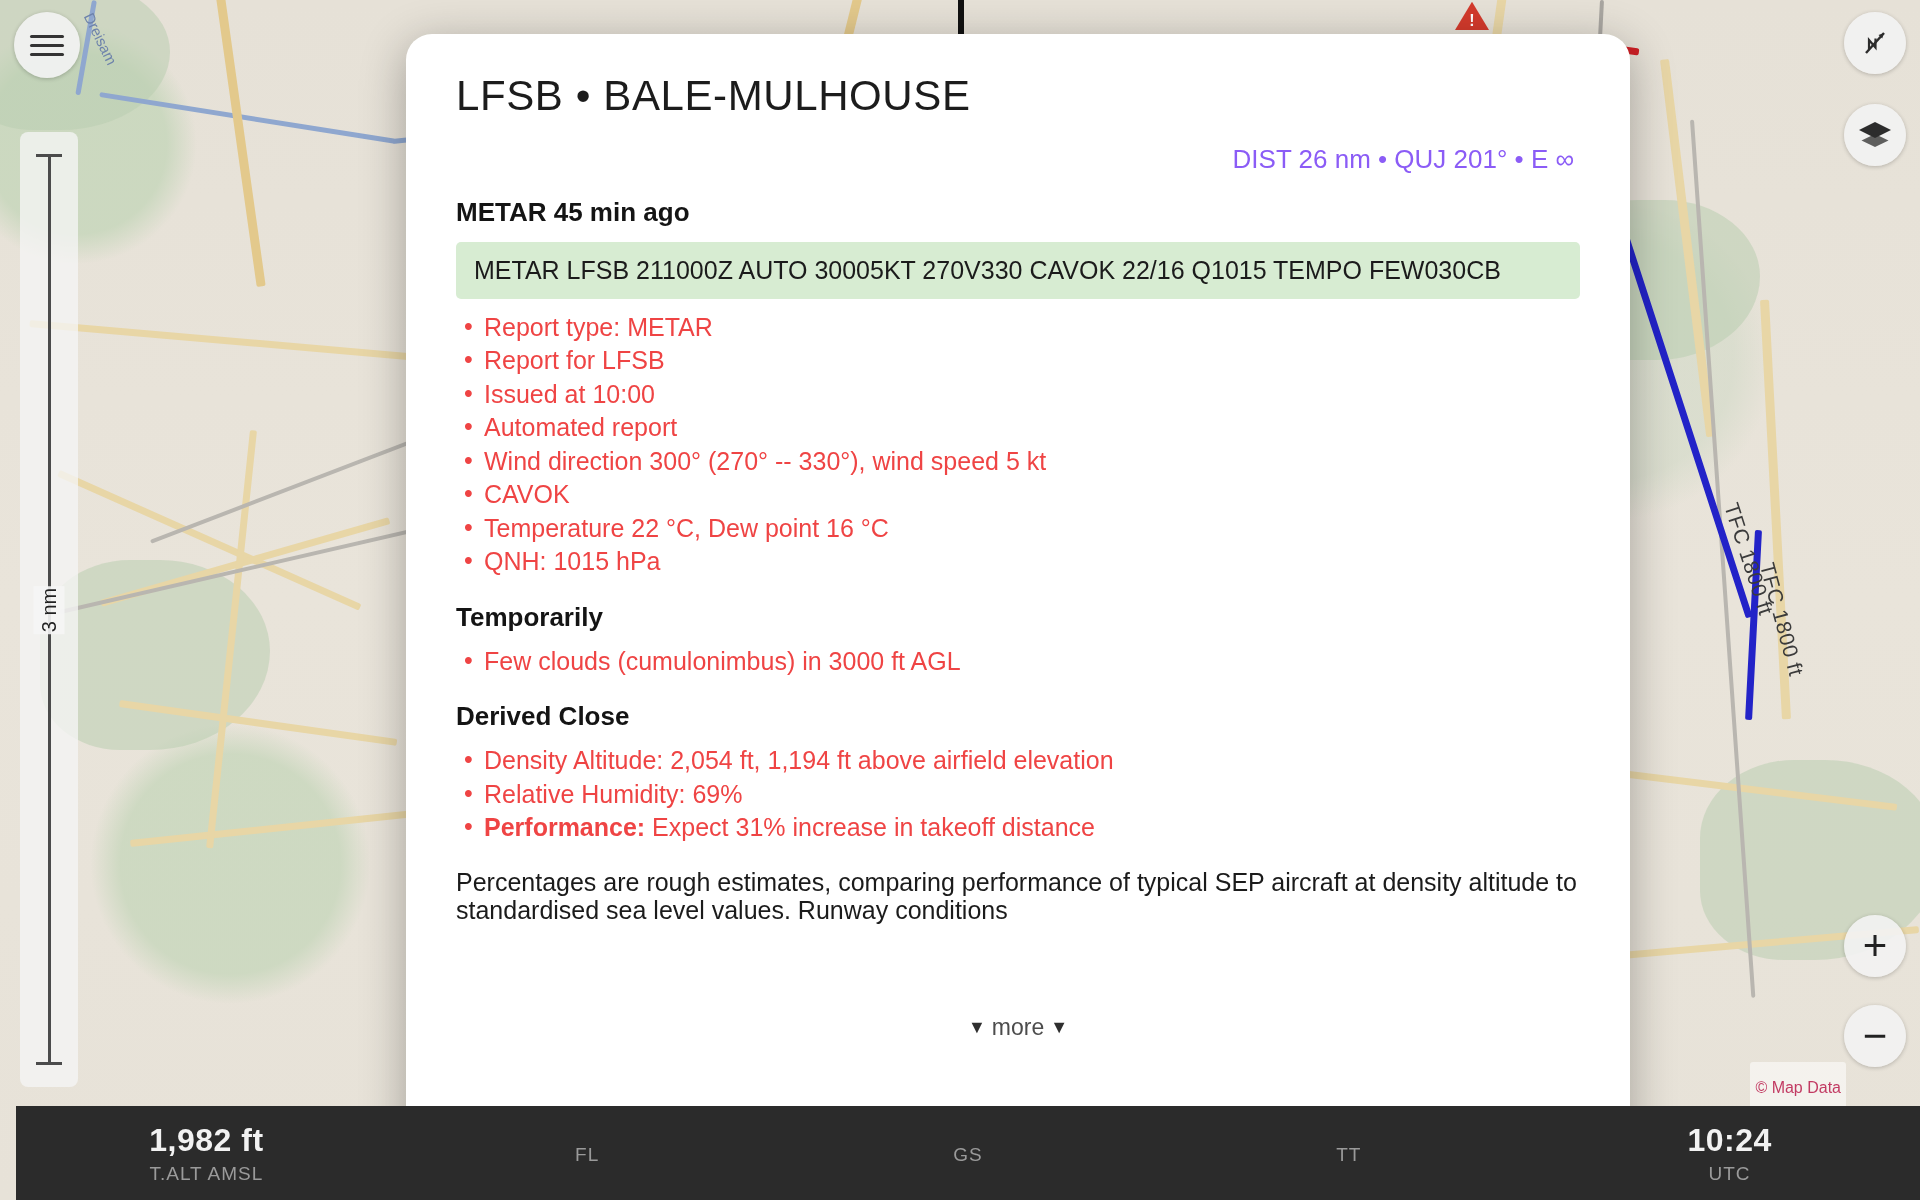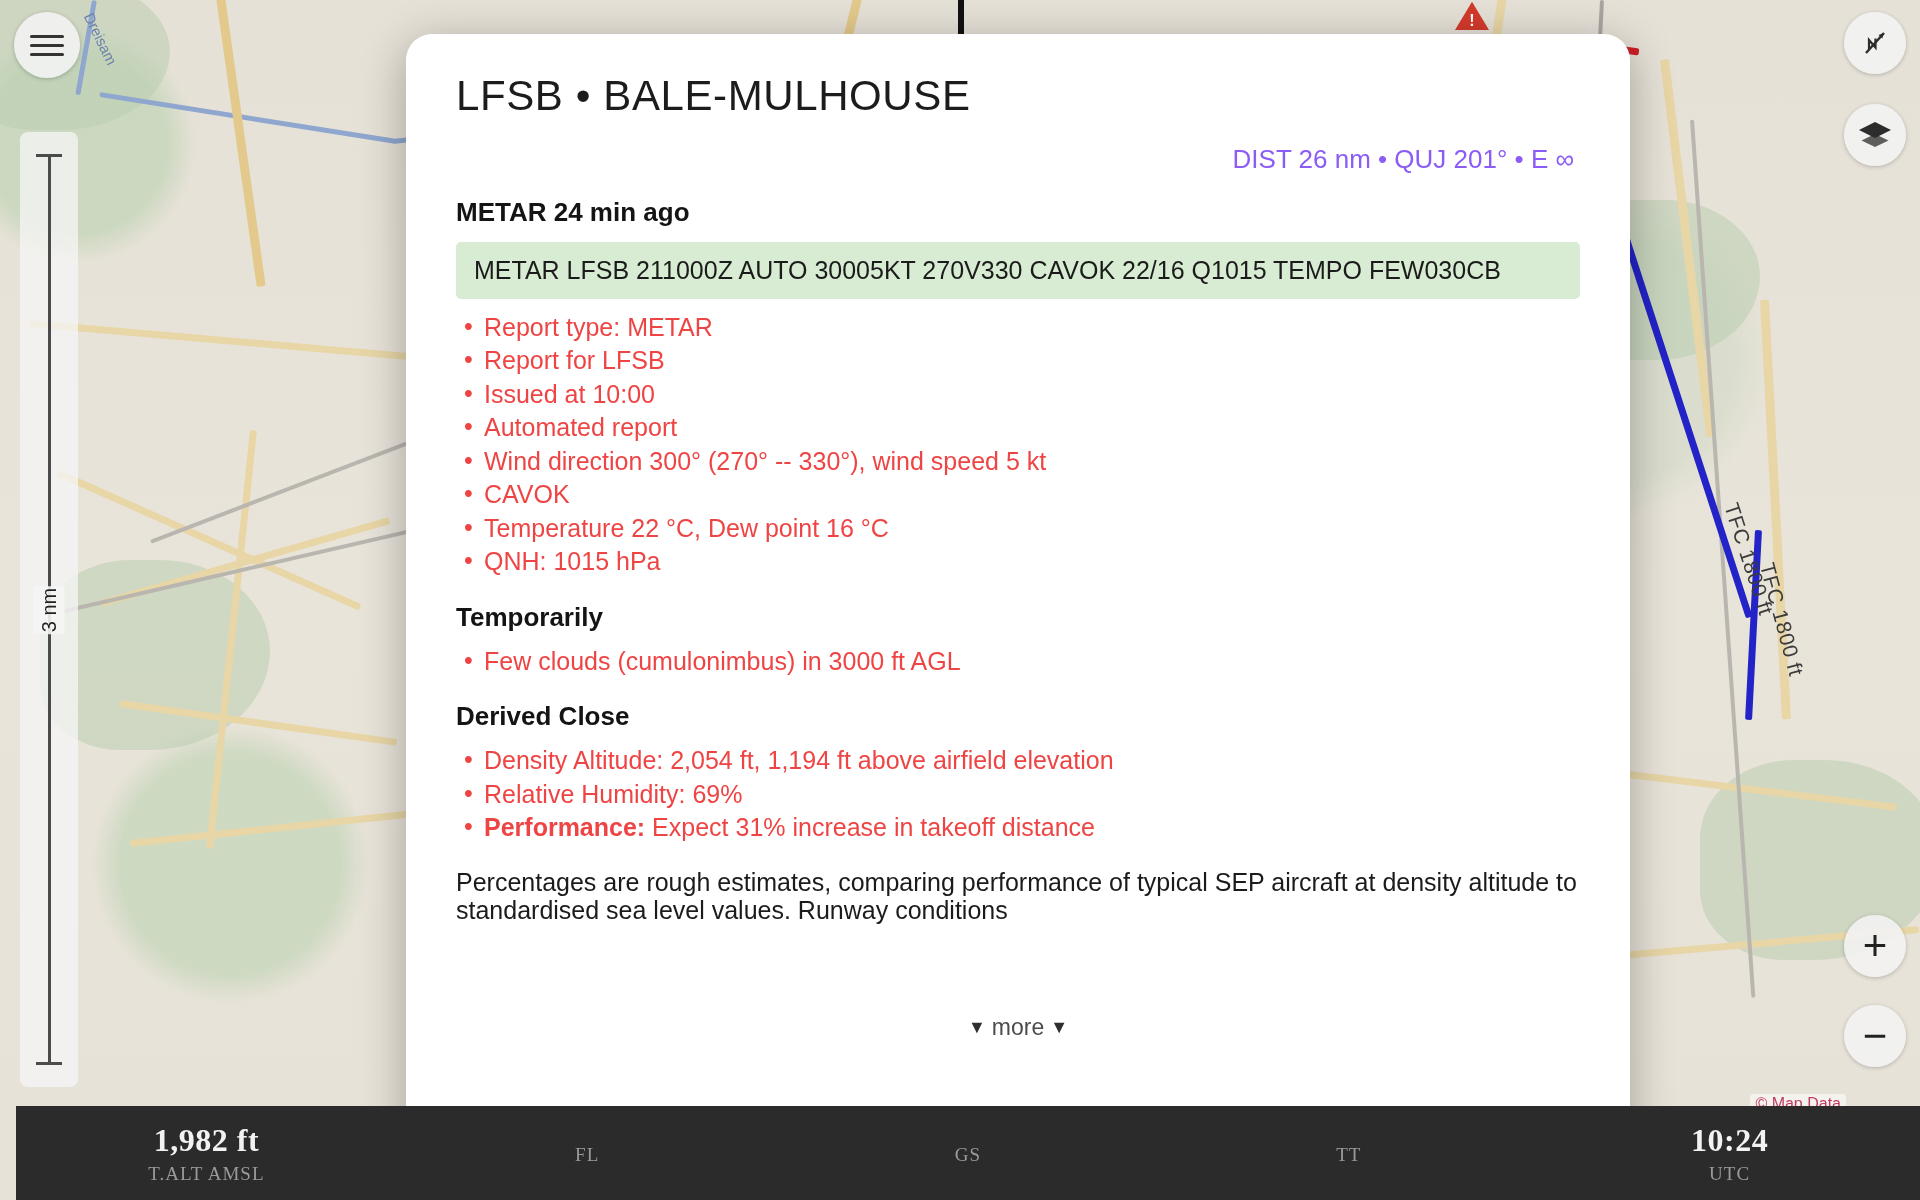--- a/index.html
+++ b/index.html
@@ -83,21 +83,21 @@
     transform-origin: 0 0;
   }
 
   .map-data-credit {
     position: absolute;
     right: 74px;
     bottom: 86px;
     font-size: 16px;
     color: #c23b63;
     background: rgba(255,255,255,0.55);
-    padding: 1px 5px;
+    padding: 17px 5px;
     border-radius: 3px;
     white-space: nowrap;
   }
 
   
   .scale-widget {
     position: absolute;
     left: 20px;
     top: 132px;
     width: 58px;
@@ -169,21 +169,20 @@
   .statusbar {
     position: absolute;
     left: 16px;
     right: 0;
     bottom: 0;
     height: 94px;
     background: #2b2b2b;
     display: flex;
     align-items: stretch;
     color: #fff;
-    font-family: Liberation Serif, serif;
   }
   .status-cell {
     flex: 1 1 0;
     display: flex;
     flex-direction: column;
     align-items: center;
     justify-content: center;
     gap: 4px;
   }
   .status-value {
@@ -426,21 +425,21 @@
   <div class="round-btn zoom-out-btn">
     <span class="plusminus">−</span>
   </div>
 
   <div class="modal">
     <div class="modal-inner">
 
       <h1 class="modal-title">LFSB • BALE-MULHOUSE</h1>
       <div class="modal-subline">DIST 26 nm • QUJ 201° • E ∞</div>
 
-      <div class="section-head">METAR 24 min ago</div>
+      <div class="section-head">METAR 45 min ago</div>
       <div class="raw-metar">METAR LFSB 211000Z AUTO 30005KT 270V330 CAVOK 22/16 Q1015 TEMPO FEW030CB</div>
 
       <ul class="bullets">
         <li>Report type: METAR</li>
         <li>Report for LFSB</li>
         <li>Issued at 10:00</li>
         <li>Automated report</li>
         <li>Wind direction 300° (270° -- 330°), wind speed 5 kt</li>
         <li>CAVOK</li>
         <li>Temperature 22 °C, Dew point 16 °C</li>

